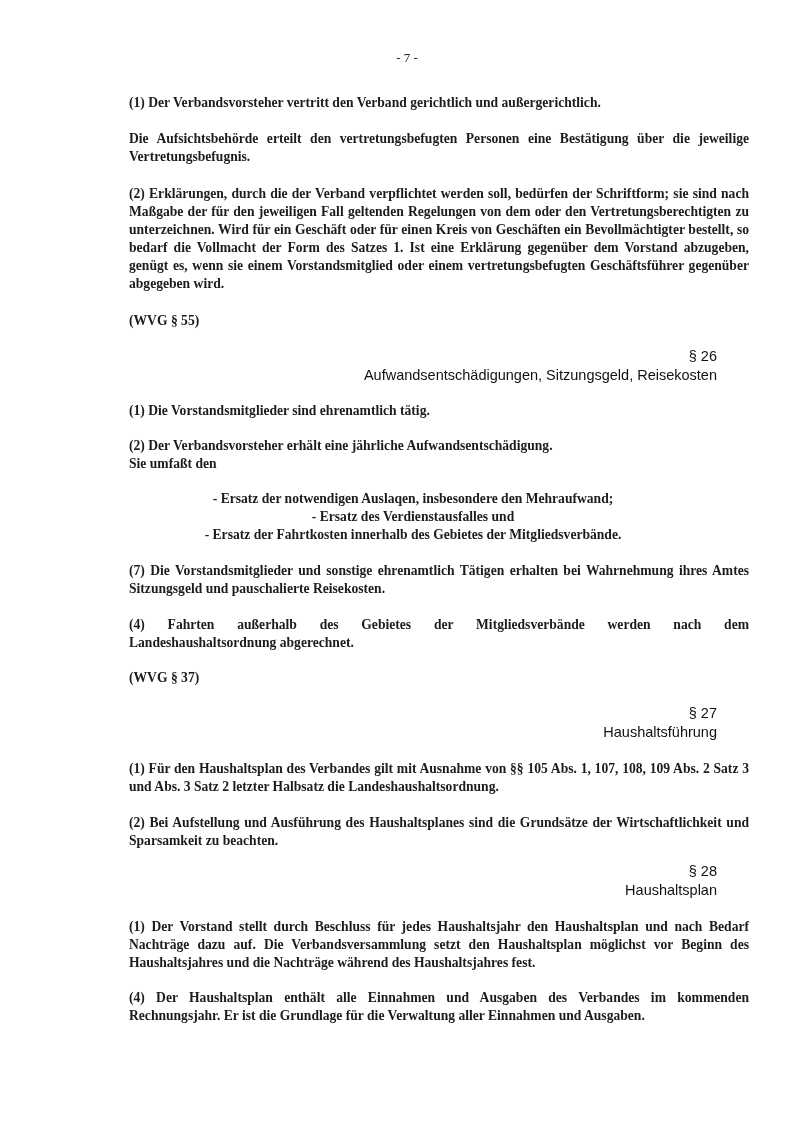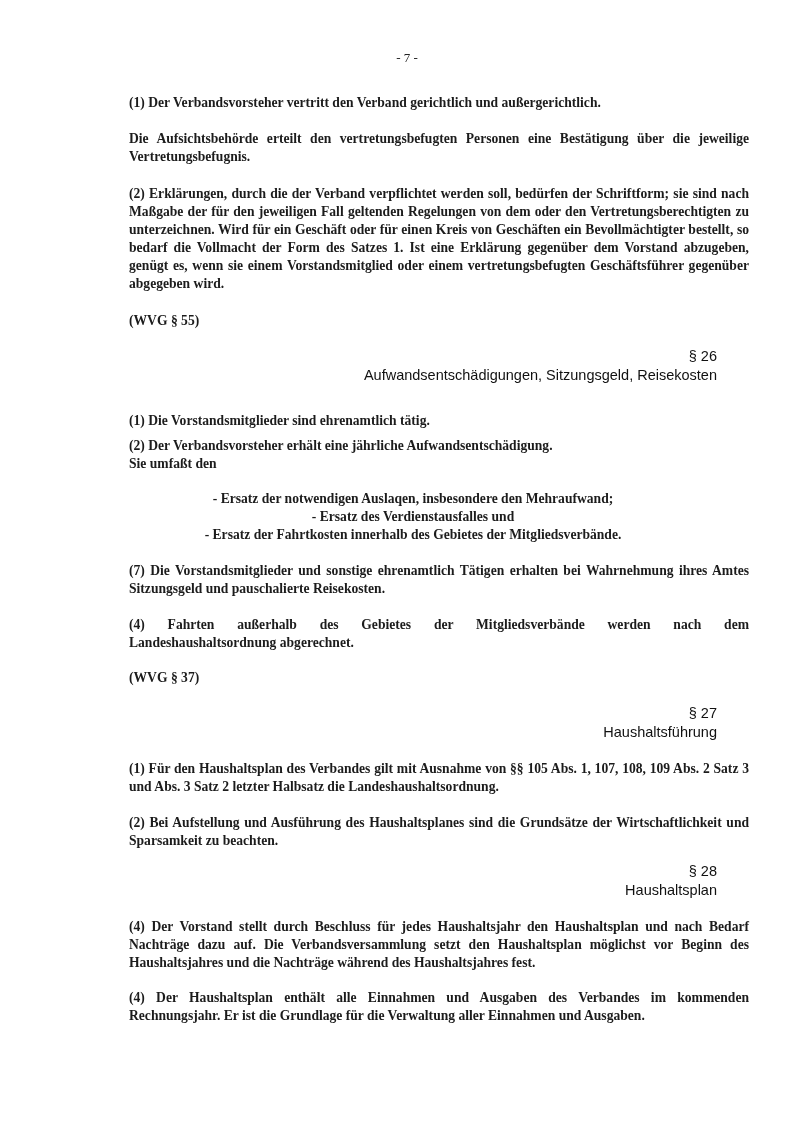--- a/index.html
+++ b/index.html
@@ -32,35 +32,35 @@
 <div class="page">
   <div class="pagenum">- 7 -</div>
 
   <div class="p nojust" style="top:94px">(1) Der Verbandsvorsteher vertritt den Verband gerichtlich und außergerichtlich.</div>
   <div class="p" style="top:130px">Die Aufsichtsbehörde erteilt den vertretungsbefugten Personen eine Bestätigung über die jeweilige Vertretungsbefugnis.</div>
   <div class="p" style="top:185px">(2) Erklärungen, durch die der Verband verpflichtet werden soll, bedürfen der Schriftform; sie sind nach Maßgabe der für den jeweiligen Fall geltenden Regelungen von dem oder den Vertretungsberechtigten zu unterzeichnen. Wird für ein Geschäft oder für einen Kreis von Geschäften ein Bevollmächtigter bestellt, so bedarf die Vollmacht der Form des Satzes 1. Ist eine Erklärung gegenüber dem Vorstand abzugeben, genügt es, wenn sie einem Vorstandsmitglied oder einem vertretungsbefugten Geschäftsführer gegenüber abgegeben wird.</div>
   <div class="p nojust" style="top:312px">(WVG § 55)</div>
 
   <div class="heading" style="top:347px">§ 26</div>
   <div class="heading" style="top:366px">Aufwandsentschädigungen, Sitzungsgeld, Reisekosten</div>
-  <div class="p nojust" style="top:412px">(1) Die Vorstandsmitglieder sind ehrenamtlich tätig.</div>
+  <div class="p nojust" style="top:402px">(1) Die Vorstandsmitglieder sind ehrenamtlich tätig.</div>
   <div class="p nojust" style="top:437px">(2) Der Verbandsvorsteher erhält eine jährliche Aufwandsentschädigung.</div>
   <div class="p nojust" style="top:455px">Sie umfaßt den</div>
   <div class="list" style="top:490px">
     <div>- Ersatz der notwendigen Auslaqen, insbesondere den Mehraufwand;</div>
     <div>- Ersatz des Verdienstausfalles und</div>
     <div>- Ersatz der Fahrtkosten innerhalb des Gebietes der Mitgliedsverbände.</div>
   </div>
   <div class="p" style="top:562px">(7) Die Vorstandsmitglieder und sonstige ehrenamtlich Tätigen erhalten bei Wahrnehmung ihres Amtes Sitzungsgeld und pauschalierte Reisekosten.</div>
   <div class="p lastjust" style="top:616px; white-space:nowrap;">(4) Fahrten außerhalb des Gebietes der Mitgliedsverbände werden nach dem</div>
   <div class="p nojust" style="top:634px">Landeshaushaltsordnung abgerechnet.</div>
   <div class="p nojust" style="top:669px">(WVG § 37)</div>
 
   <div class="heading" style="top:704px">§ 27</div>
   <div class="heading" style="top:723px">Haushaltsführung</div>
   <div class="p" style="top:760px">(1) Für den Haushaltsplan des Verbandes gilt mit Ausnahme von §§ 105 Abs. 1, 107, 108, 109 Abs. 2 Satz 3 und Abs. 3 Satz 2 letzter Halbsatz die Landeshaushaltsordnung.</div>
   <div class="p" style="top:814px">(2) Bei Aufstellung und Ausführung des Haushaltsplanes sind die Grundsätze der Wirtschaftlichkeit und Sparsamkeit zu beachten.</div>
 
   <div class="heading" style="top:862px">§ 28</div>
   <div class="heading" style="top:881px">Haushaltsplan</div>
-  <div class="p" style="top:918px">(4) Der Vorstand stellt durch Beschluss für jedes Haushaltsjahr den Haushaltsplan und nach Bedarf Nachträge dazu auf. Die Verbandsversammlung setzt den Haushaltsplan möglichst vor Beginn des Haushaltsjahres und die Nachträge während des Haushaltsjahres fest.</div>
+  <div class="p" style="top:918px">(1) Der Vorstand stellt durch Beschluss für jedes Haushaltsjahr den Haushaltsplan und nach Bedarf Nachträge dazu auf. Die Verbandsversammlung setzt den Haushaltsplan möglichst vor Beginn des Haushaltsjahres und die Nachträge während des Haushaltsjahres fest.</div>
   <div class="p" style="top:989px">(4) Der Haushaltsplan enthält alle Einnahmen und Ausgaben des Verbandes im kommenden Rechnungsjahr. Er ist die Grundlage für die Verwaltung aller Einnahmen und Ausgaben.</div>
 </div>
 
 </body></html>

